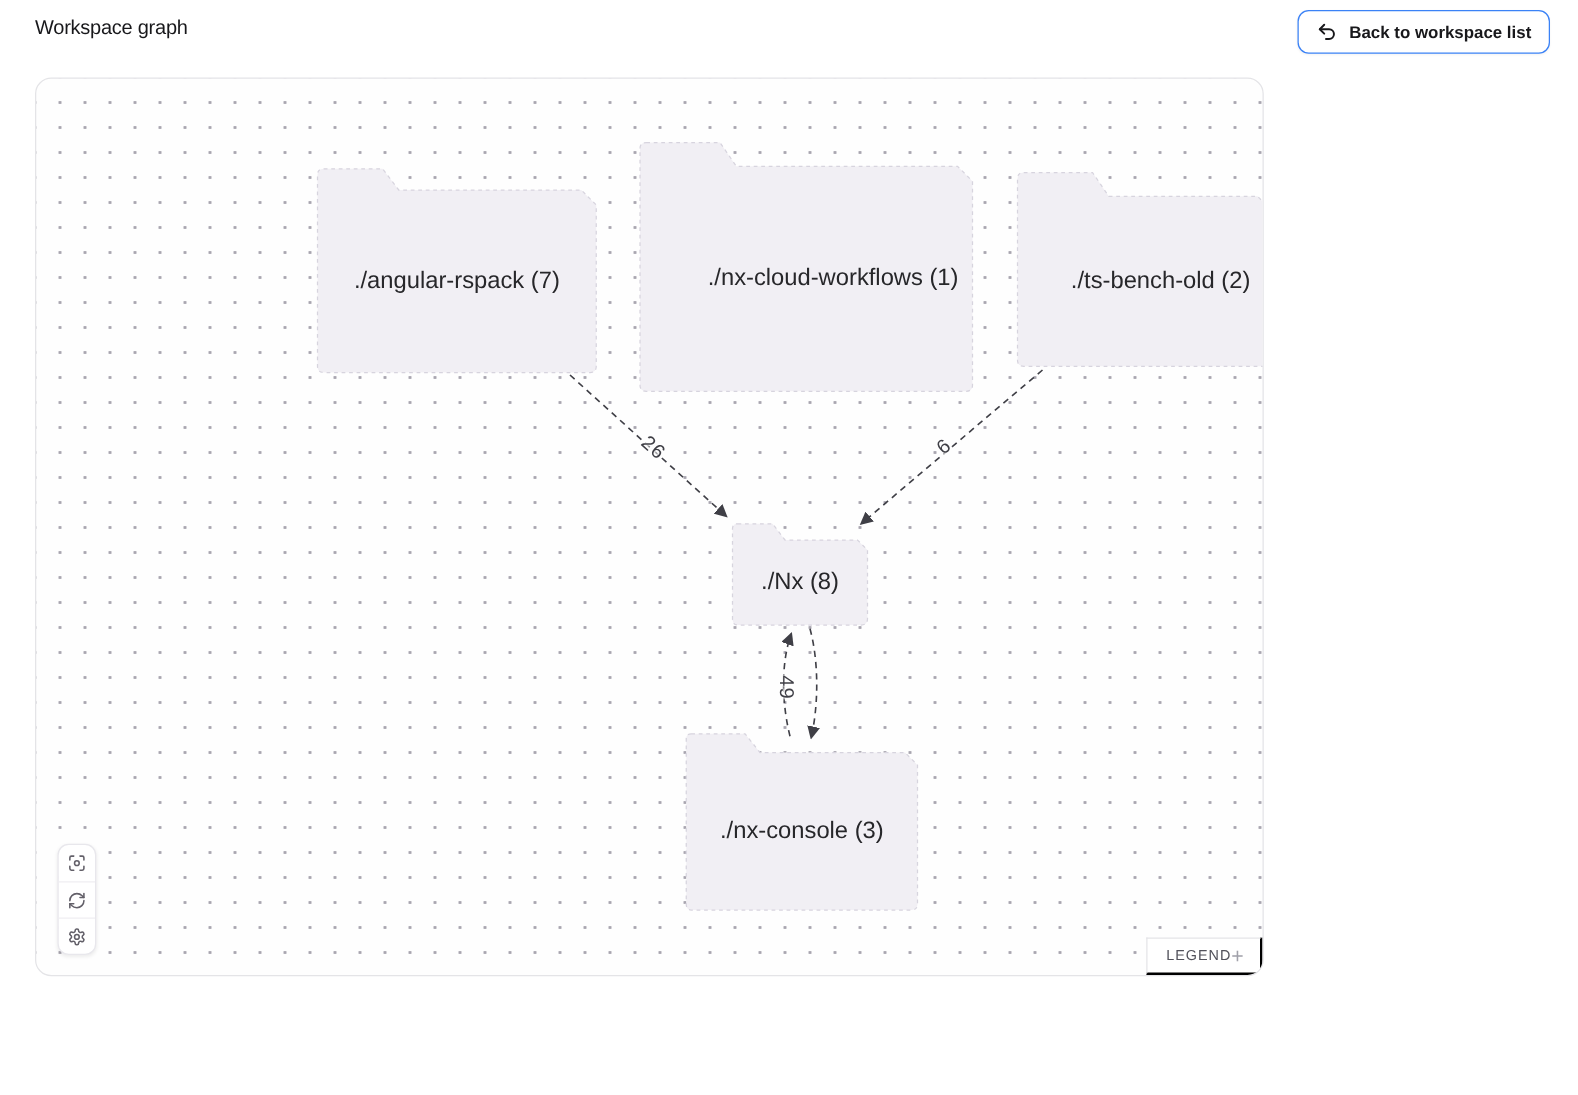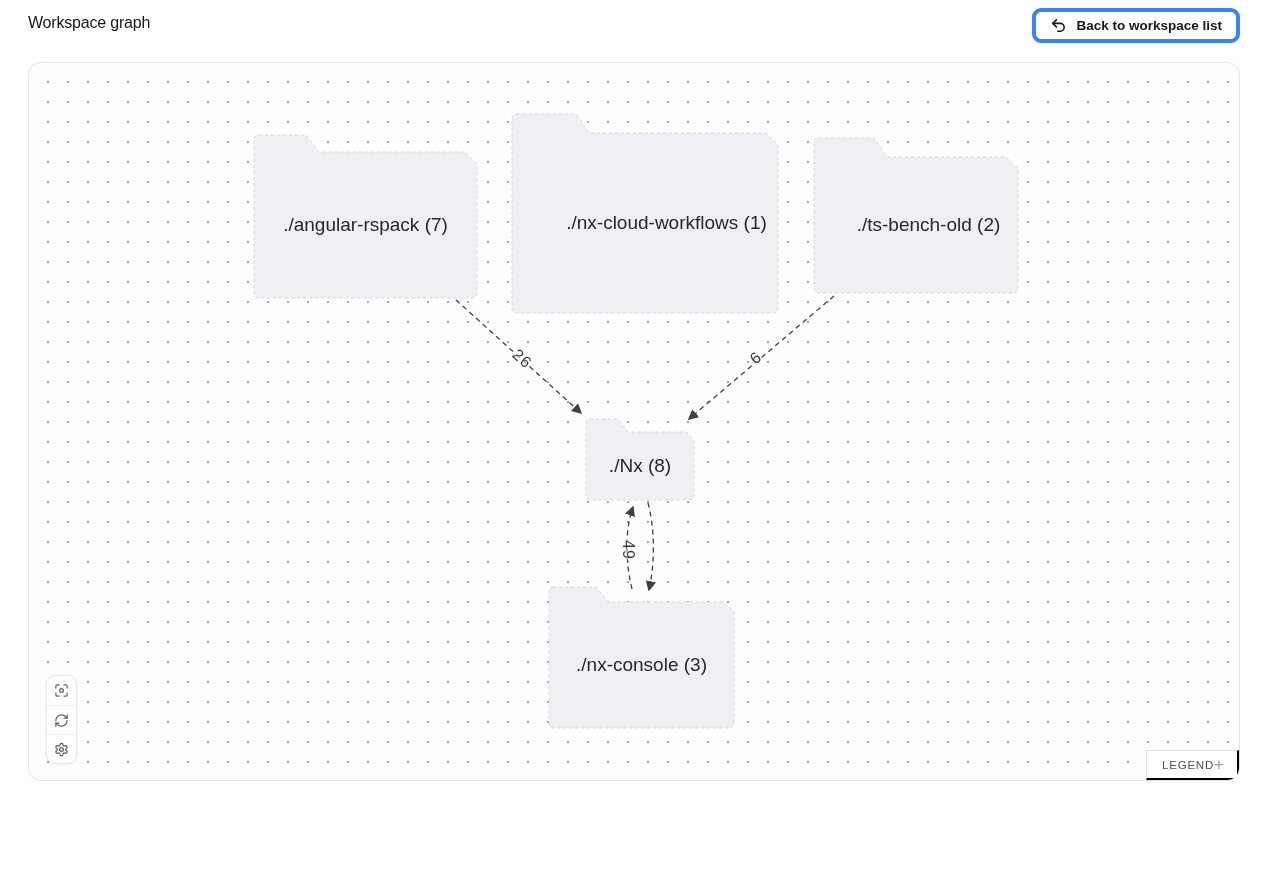--- a/index.html
+++ b/index.html
@@ -14,31 +14,31 @@
     font-size: 16px; font-weight: 400; color: #18181b; letter-spacing: -0.2px;
   }
   .page-desc {
     margin-top: 11px; max-width: 1214px;
     font-size: 14.5px; line-height: 1.66; color: #71717a;
   }
   .back-btn {
     position: absolute; top: 8px; right: 22px;
     display: inline-flex; align-items: center; gap: 9px;
     height: 35px; padding: 0 14px;
-    background: #fff; border: 4px solid #3b82f6; border-radius: 9px;
+    background: #fff; border: 1px solid #3b82f6; border-radius: 9px;
     box-shadow: 0 1px 2px rgba(0,0,0,0.05);
     font-size: 13.5px; font-weight: 700; color: #18181b;
     cursor: pointer; font-family: inherit;
   }
   .back-btn svg { display: block; }
 
   .canvas {
     position: relative;
     margin: 30px 22px 0 28px;
-    width: 1212px; height: 719px;
+    width: 983px; height: 719px;
     background-color: #fefefe;
     background-image: radial-gradient(circle, #a9a6b0 1.05px, rgba(169,166,176,0) 1.45px);
     background-size: 20px 20px;
     background-position: 9px 9px;
     border: 1px solid #e4e4e7;
     border-radius: 13px;
     overflow: hidden;
   }
   .graph-svg { position: absolute; left: 0; top: 0; }
 

